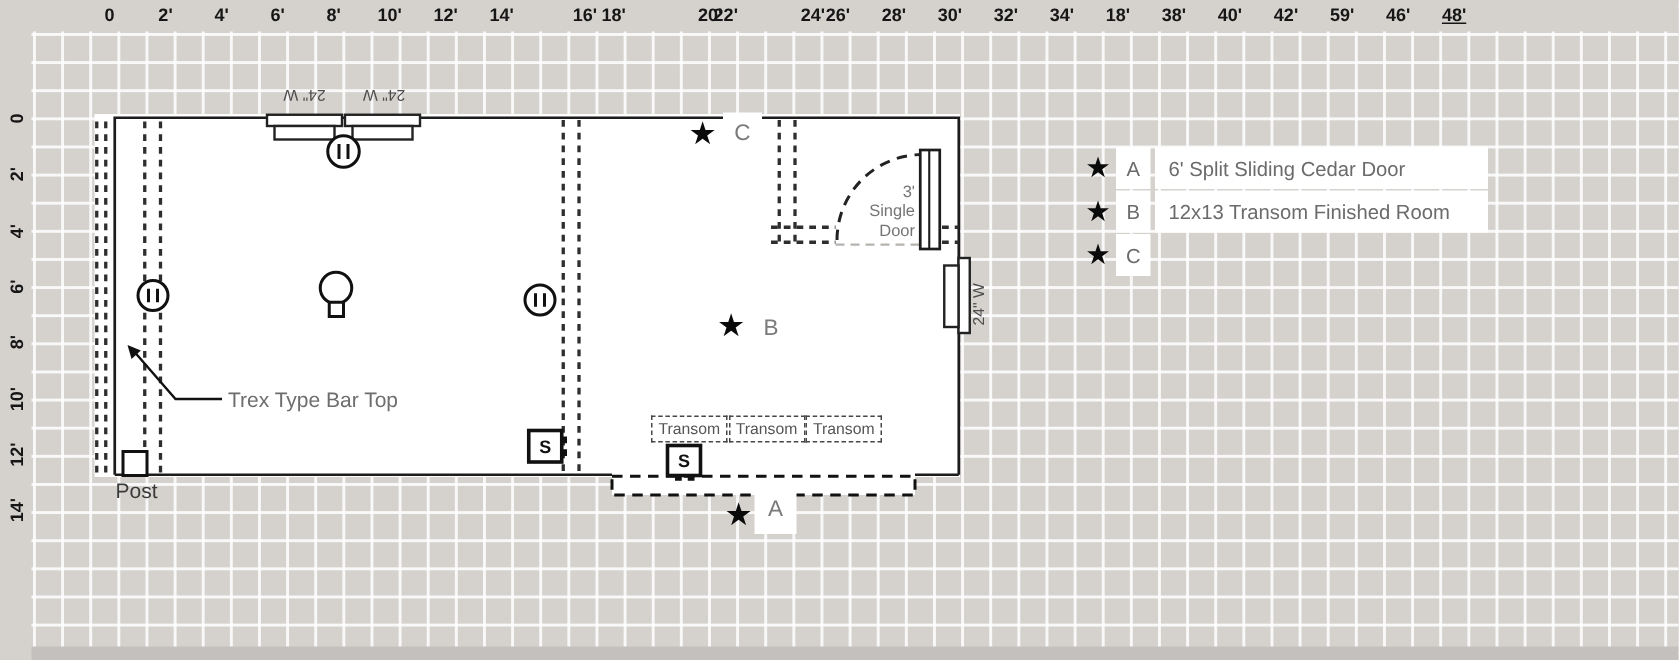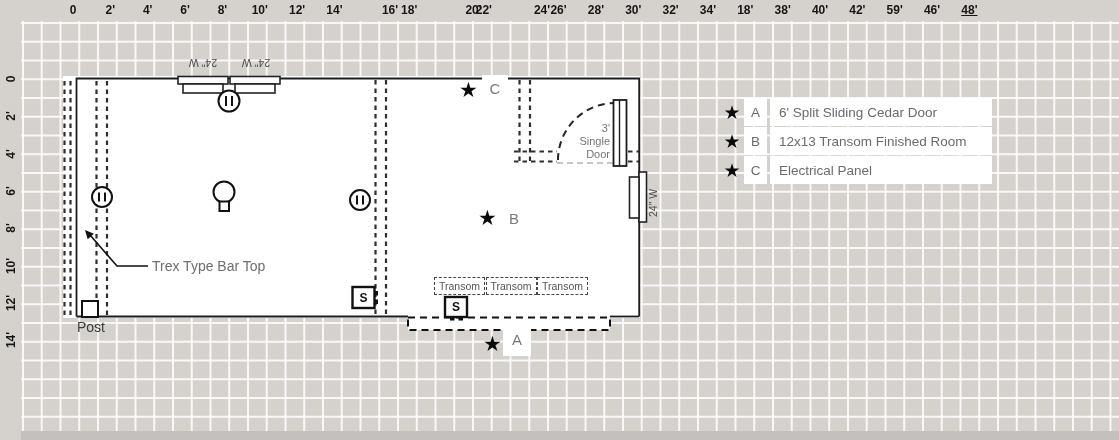--- a/index.html
+++ b/index.html
@@ -205,17 +205,16 @@
       <div class="legend-desc">6' Split Sliding Cedar Door</div>
     </div>
     <div class="legend-row" style="top:127px;">
       <span class="legend-star">★</span>
       <div class="legend-letter">B</div>
       <div class="legend-desc">12x13 Transom Finished Room</div>
     </div>
     <div class="legend-row" style="top:156px;">
       <span class="legend-star">★</span>
       <div class="legend-letter">C</div>
-      <div class="legend-desc">Electrical Panel</div>
     </div>
   </div>
 
 </div>
 
 </body></html>

